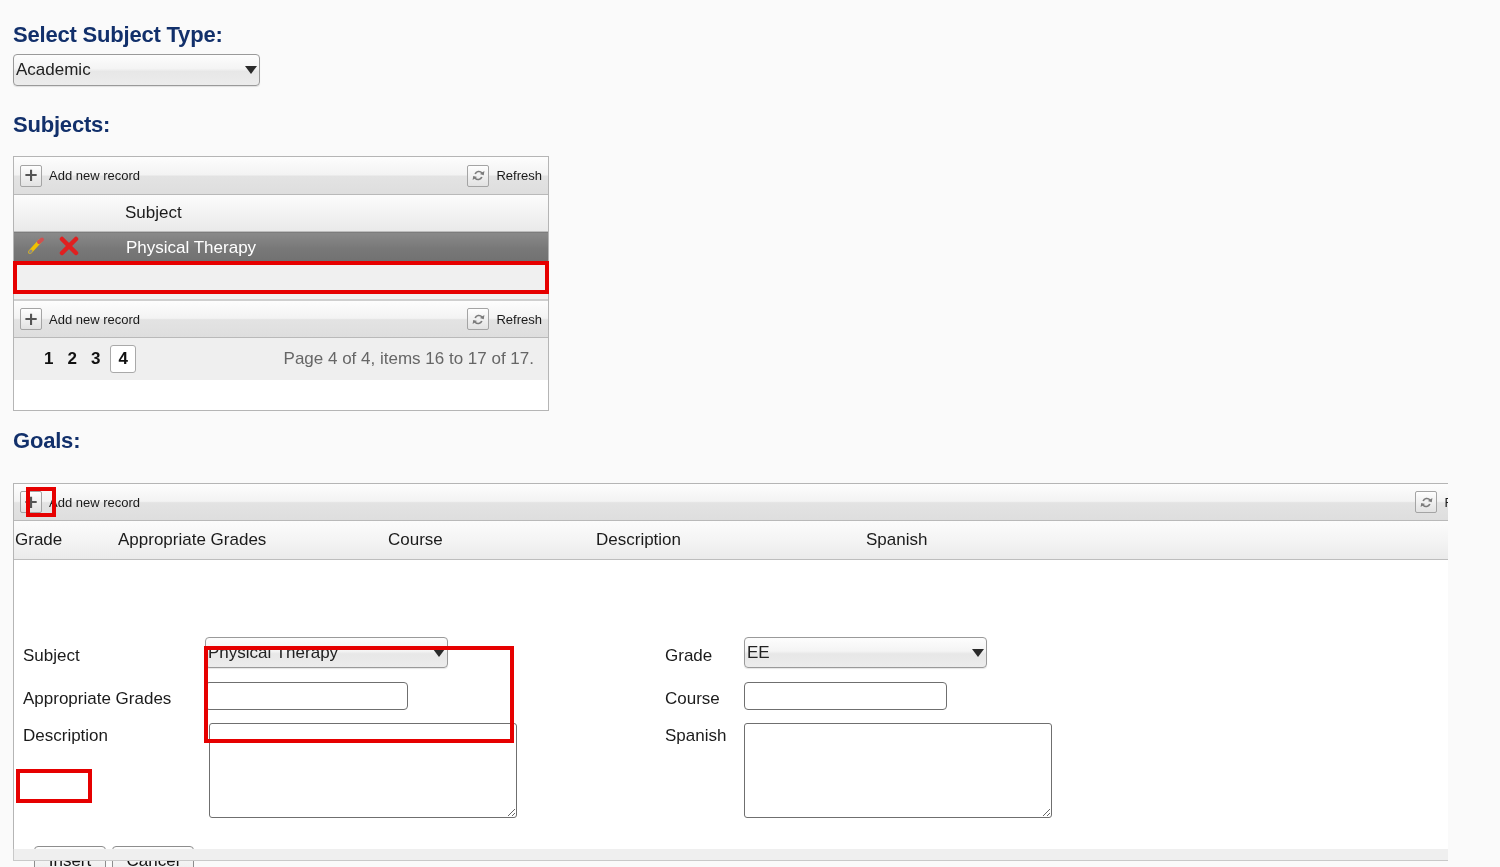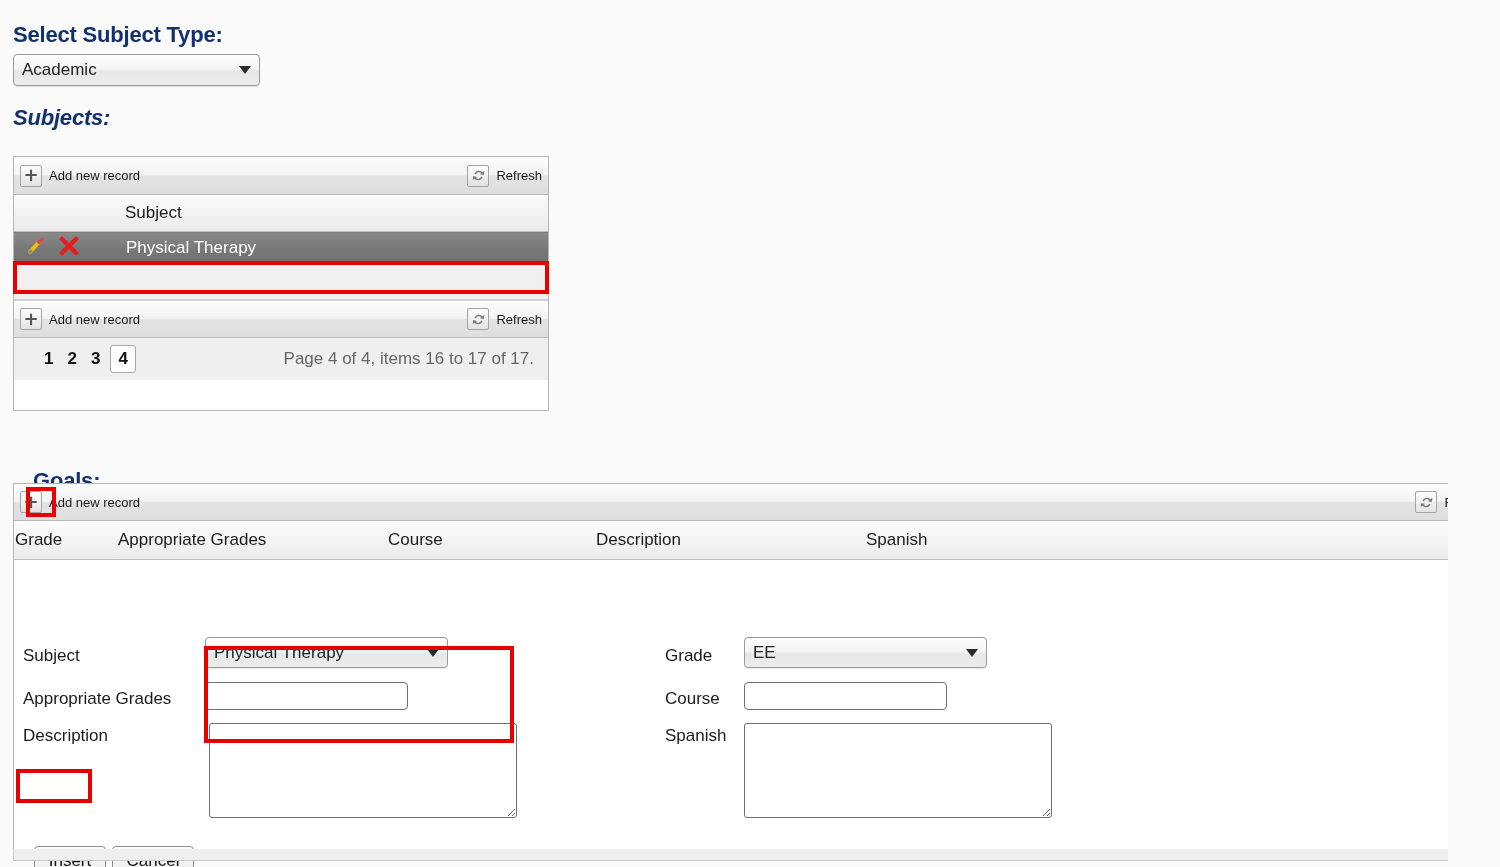--- a/index.html
+++ b/index.html
@@ -28,21 +28,21 @@
     position: absolute;
     box-sizing: border-box;
     border: 1px solid #9a9a9a;
     border-radius: 4px;
     background: linear-gradient(to bottom, #fdfdfd 0%, #f4f4f4 45%, #e7e7e7 55%, #ececec 100%);
     box-shadow: 0 1px 1px rgba(0,0,0,0.10);
     font-size: 17px;
     color: #222;
     display: flex;
     align-items: center;
-    padding: 0 8px;
+    padding: 0 2px;
     cursor: pointer;
   }
   .ddl .ddl-text { flex: 1 1 auto; overflow: hidden; white-space: nowrap; }
   .ddl .caret {
     width: 0; height: 0;
     border-left: 6px solid transparent;
     border-right: 6px solid transparent;
     border-top: 8px solid #2a2a2a;
     margin-left: 6px;
     flex: 0 0 auto;
@@ -227,21 +227,21 @@
 
 <div class="page">
 
   <div class="heading" style="left:13px; top:22px;">Select Subject Type:</div>
 
   <div class="ddl" style="left:13px; top:54px; width:247px; height:32px;">
     <span class="ddl-text">Academic</span>
     <span class="caret"></span>
   </div>
 
-  <div class="heading" style="left:13px; top:105px;font-style:italic;">Subjects:</div>
+  <div class="heading" style="left:13px; top:112px;">Subjects:</div>
 
   <div class="grid" style="left:13px; top:156px; width:536px; height:255px;">
 
     <div class="cmdrow">
       <div class="cmd-left">
         <span class="btn-sq">
           <span class="plus-glyph">+</span>
         </span>
         <span class="cmd-label">Add new record</span>
       </div>
@@ -311,21 +311,21 @@
       <div class="pagenums">
         <span class="pagenum">1</span>
         <span class="pagenum">2</span>
         <span class="pagenum">3</span>
         <span class="pagenum active">4</span>
       </div>
       <span class="pagerinfo">Page 4 of 4, items 16 to 17 of 17.</span>
     </div>
   </div>
 
-  <div class="heading" style="left:13px; top:468px;margin-left:20px;">Goals:</div>
+  <div class="heading" style="left:13px; top:428px;">Goals:</div>
 
   <div class="grid" style="left:13px; top:483px; width:1484px; height:366px;">
 
     <div class="cmdrow" style="height:37px;">
       <div class="cmd-left">
         <span class="btn-sq">
           <span class="plus-glyph">+</span>
         </span>
         <span class="cmd-label">Add new record</span>
       </div>

